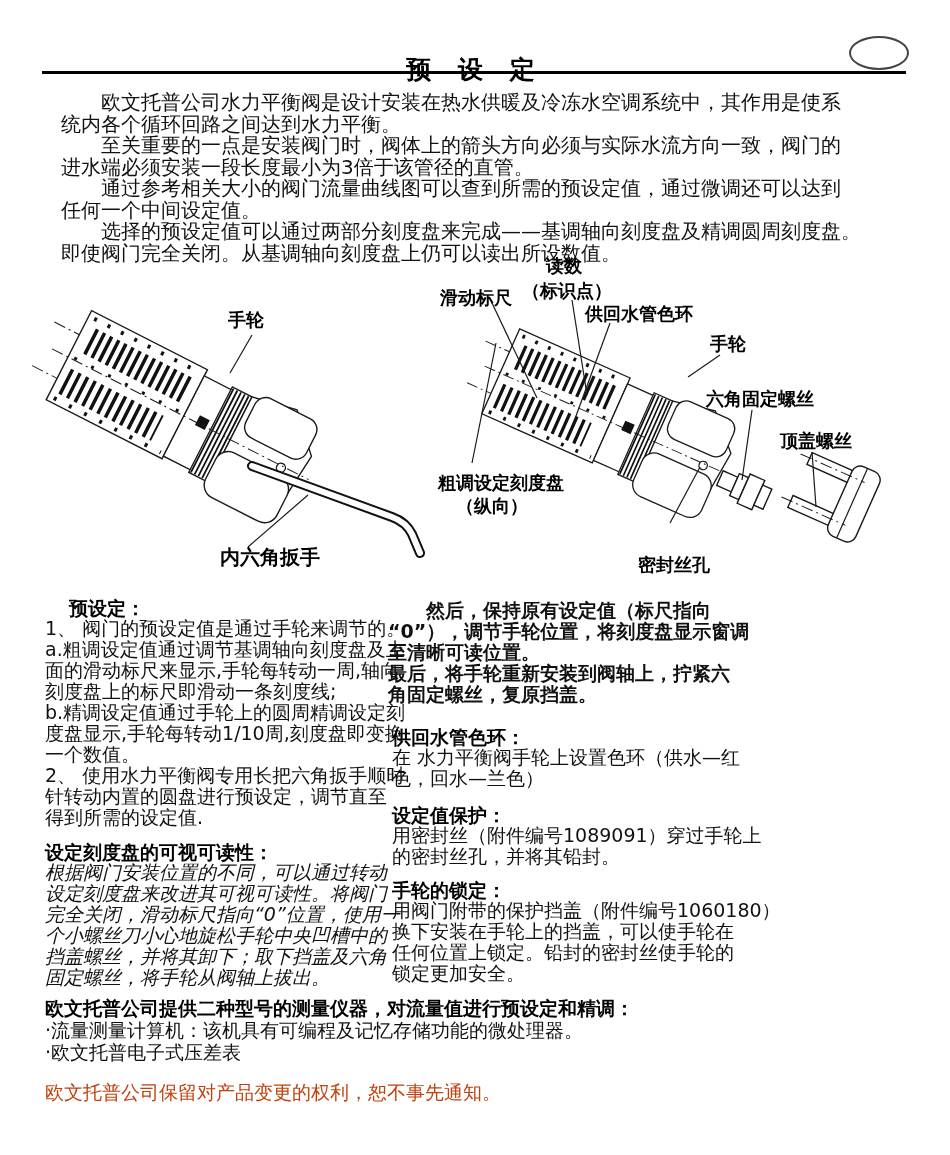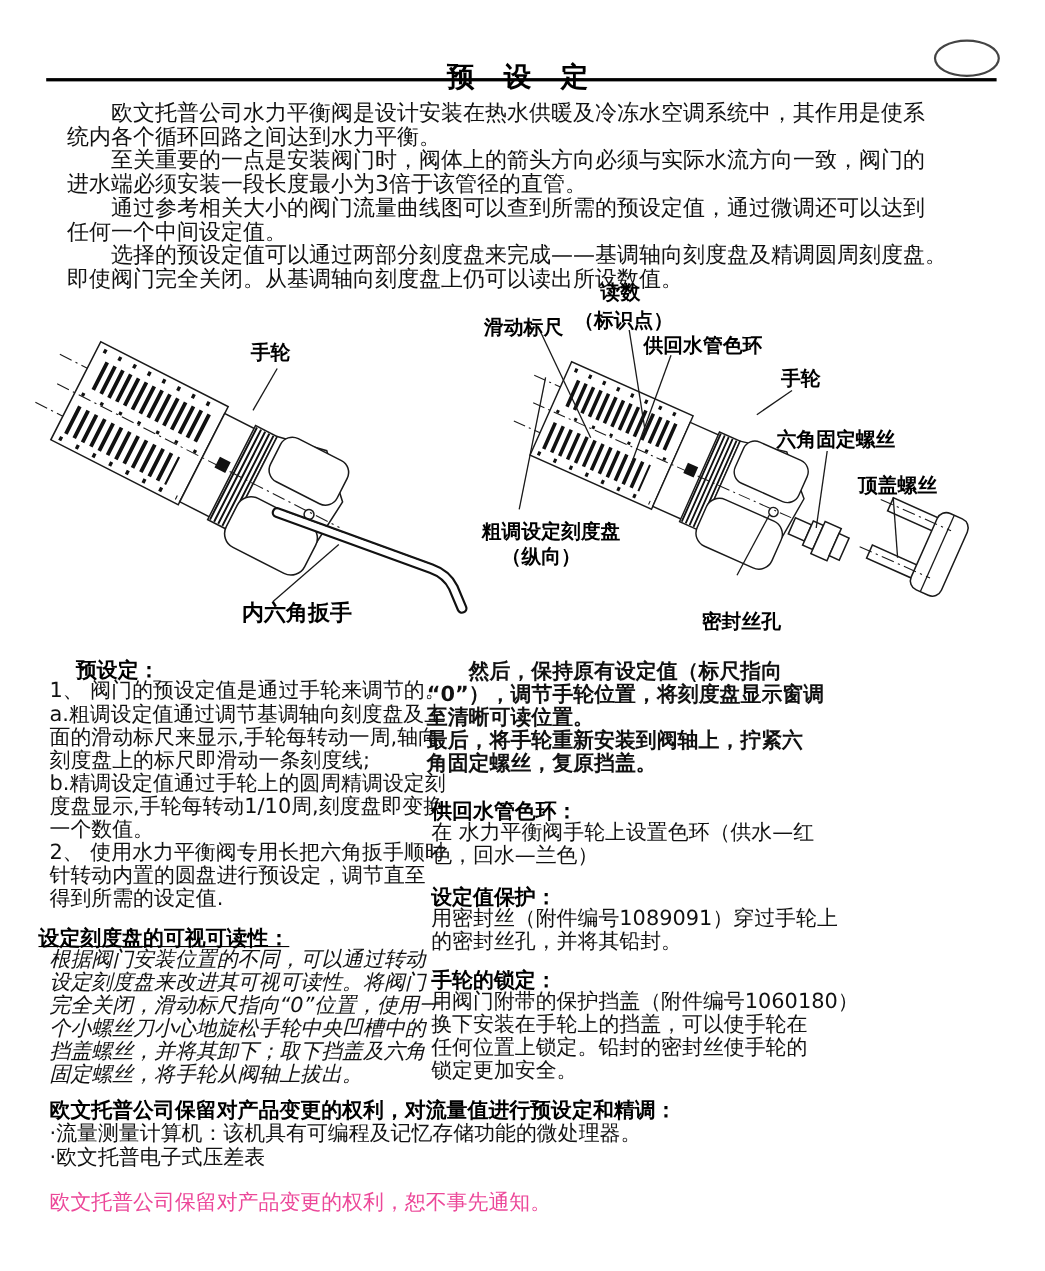--- a/index.html
+++ b/index.html
@@ -26,21 +26,21 @@
   .wb { fill:#fff; stroke:#1a1a1a; stroke-width:1.4; }
   .cl { stroke:#1a1a1a; stroke-width:1; stroke-dasharray:12 4 2 4; fill:none; }
   .ld { stroke:#1a1a1a; stroke-width:1.2; }
 
   .figlabel { position:absolute; font-weight:bold; font-size:18px; white-space:nowrap; color:#000; }
   .figlabel.big { font-size:20px;margin-left:32px; }
 
   .h { font-weight:bold; white-space:nowrap; font-size:19px; color:#000; }
 
   .bullets { line-height:22px; }
-  .footer { top:1080px; left:45px; font-size:19px; color:#ec4899; white-space:nowrap; }
+  .footer { top:1080px; left:45px; font-size:19px; color:#c2410c; white-space:nowrap; }
 </style>
 </head>
 <body>
 
 <div class="abs title">预 设 定</div>
 <div class="abs logo-ellipse"></div>
 <div class="abs rule"></div>
 
 <div class="abs intro">　　欧文托普公司水力平衡阀是设计安装在热水供暖及冷冻水空调系统中，其作用是使系<br>统内各个循环回路之间达到水力平衡。<br>　　至关重要的一点是安装阀门时，阀体上的箭头方向必须与实际水流方向一致，阀门的<br>进水端必须安装一段长度最小为3倍于该管径的直管。<br>　　通过参考相关大小的阀门流量曲线图可以查到所需的预设定值，通过微调还可以达到<br>任何一个中间设定值。<br>　　选择的预设定值可以通过两部分刻度盘来完成——基调轴向刻度盘及精调圆周刻度盘。<br>即使阀门完全关闭。从基调轴向刻度盘上仍可以读出所设数值。</div>
 
@@ -116,26 +116,26 @@
 <div class="figlabel" style="left:585px; top:302px;">供回水管色环</div>
 <div class="figlabel" style="left:710px; top:332px;">手轮</div>
 <div class="figlabel" style="left:706px; top:387px;">六角固定螺丝</div>
 <div class="figlabel" style="left:780px; top:429px;">顶盖螺丝</div>
 <div class="figlabel" style="left:438px; top:471px;">粗调设定刻度盘</div>
 <div class="figlabel" style="left:456px; top:494px;">（纵向）</div>
 <div class="figlabel" style="left:638px; top:523px;margin-top:30px;">密封丝孔</div>
 
 <div class="abs h" style="left:45px; top:596px;margin-left:24px;">预设定：</div>
 <div class="abs bodytext" style="left:45px; top:618px;">1、 阀门的预设定值是通过手轮来调节的。<br>a.粗调设定值通过调节基调轴向刻度盘及上<br>面的滑动标尺来显示,手轮每转动一周,轴向<br>刻度盘上的标尺即滑动一条刻度线;<br>b.精调设定值通过手轮上的圆周精调设定刻<br>度盘显示,手轮每转动1/10周,刻度盘即变换<br>一个数值。<br>2、 使用水力平衡阀专用长把六角扳手顺时<br>针转动内置的圆盘进行预设定，调节直至<br>得到所需的设定值.</div>
-<div class="abs h" style="left:35px; top:840px;text-decoration:underline;">设定刻度盘的可视可读性：</div>
+<div class="abs h" style="left:45px; top:840px;">设定刻度盘的可视可读性：</div>
 <div class="abs bodytext" style="left:45px; top:862px;font-style:italic;">根据阀门安装位置的不同，可以通过转动<br>设定刻度盘来改进其可视可读性。将阀门<br>完全关闭，滑动标尺指向“0”位置，使用一<br>个小螺丝刀小心地旋松手轮中央凹槽中的<br>挡盖螺丝，并将其卸下；取下挡盖及六角<br>固定螺丝，将手轮从阀轴上拔出。</div>
 
 <div class="abs bodytext" style="left:388px; top:600px;font-weight:bold;">　　然后，保持原有设定值（标尺指向<br>“0”），调节手轮位置，将刻度盘显示窗调<br>至清晰可读位置。<br>最后，将手轮重新安装到阀轴上，拧紧六<br>角固定螺丝，复原挡盖。</div>
 <div class="abs h" style="left:392px; top:725px;">供回水管色环：</div>
 <div class="abs bodytext" style="left:392px; top:747px;">在 水力平衡阀手轮上设置色环（供水—红<br>色，回水—兰色）</div>
 <div class="abs h" style="left:392px; top:803px;">设定值保护：</div>
 <div class="abs bodytext" style="left:392px; top:825px;">用密封丝（附件编号1089091）穿过手轮上<br>的密封丝孔，并将其铅封。</div>
 <div class="abs h" style="left:392px; top:878px;">手轮的锁定：</div>
 <div class="abs bodytext" style="left:392px; top:900px;">用阀门附带的保护挡盖（附件编号1060180）<br>换下安装在手轮上的挡盖，可以使手轮在<br>任何位置上锁定。铅封的密封丝使手轮的<br>锁定更加安全。</div>
 
-<div class="abs h" style="left:45px; top:996px;">欧文托普公司保留对产品变更的权利，对流量值进行预设定和精调：</div>
+<div class="abs h" style="left:45px; top:996px;">欧文托普公司提供二种型号的测量仪器，对流量值进行预设定和精调：</div>
 <div class="abs bodytext bullets" style="left:45px; top:1019px;">·流量测量计算机：该机具有可编程及记忆存储功能的微处理器。<br>·欧文托普电子式压差表</div>
 <div class="abs footer">欧文托普公司保留对产品变更的权利，恕不事先通知。</div>
 
 </body></html>

